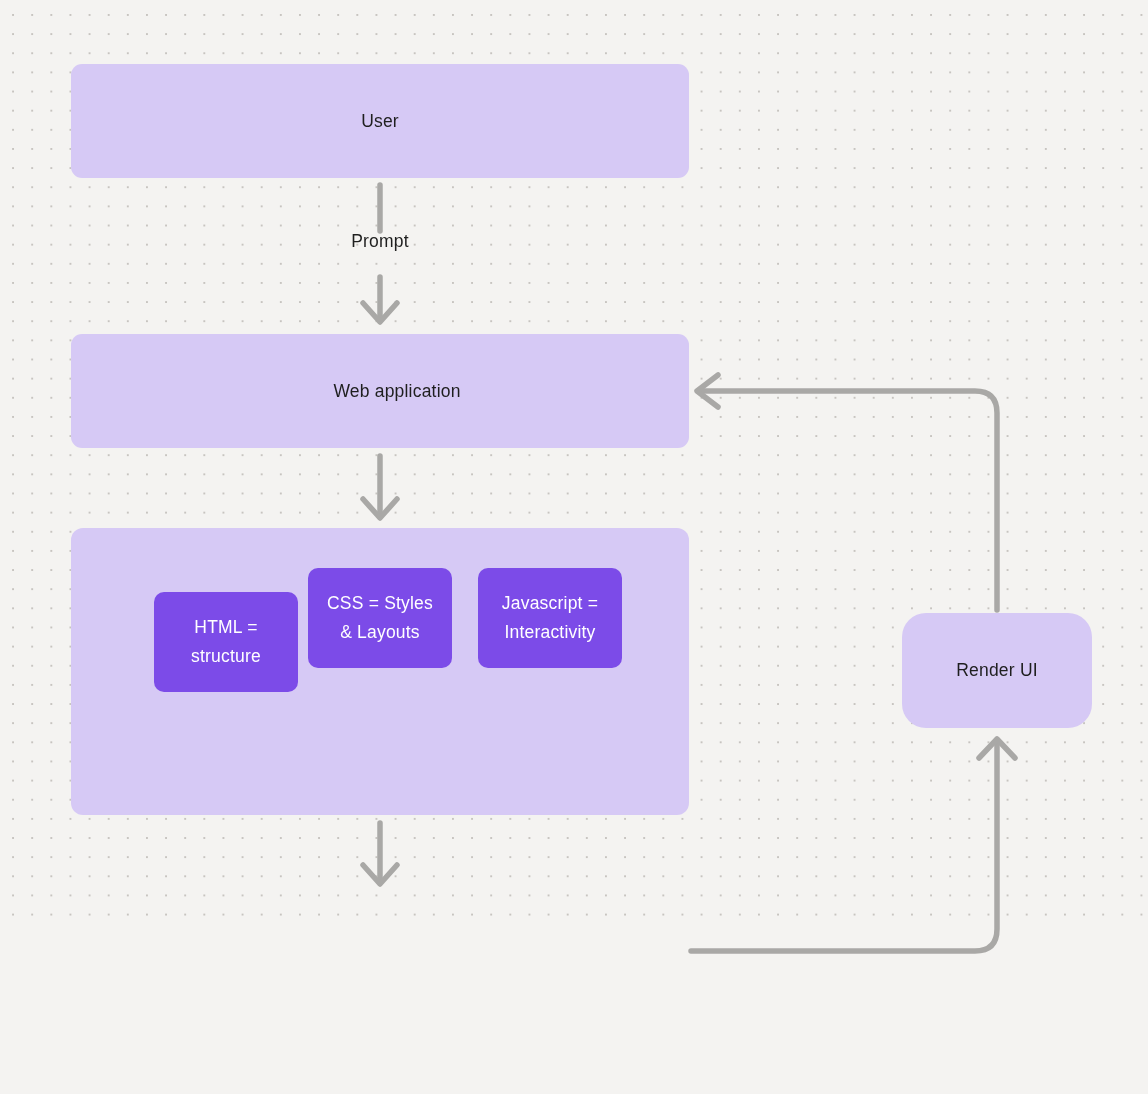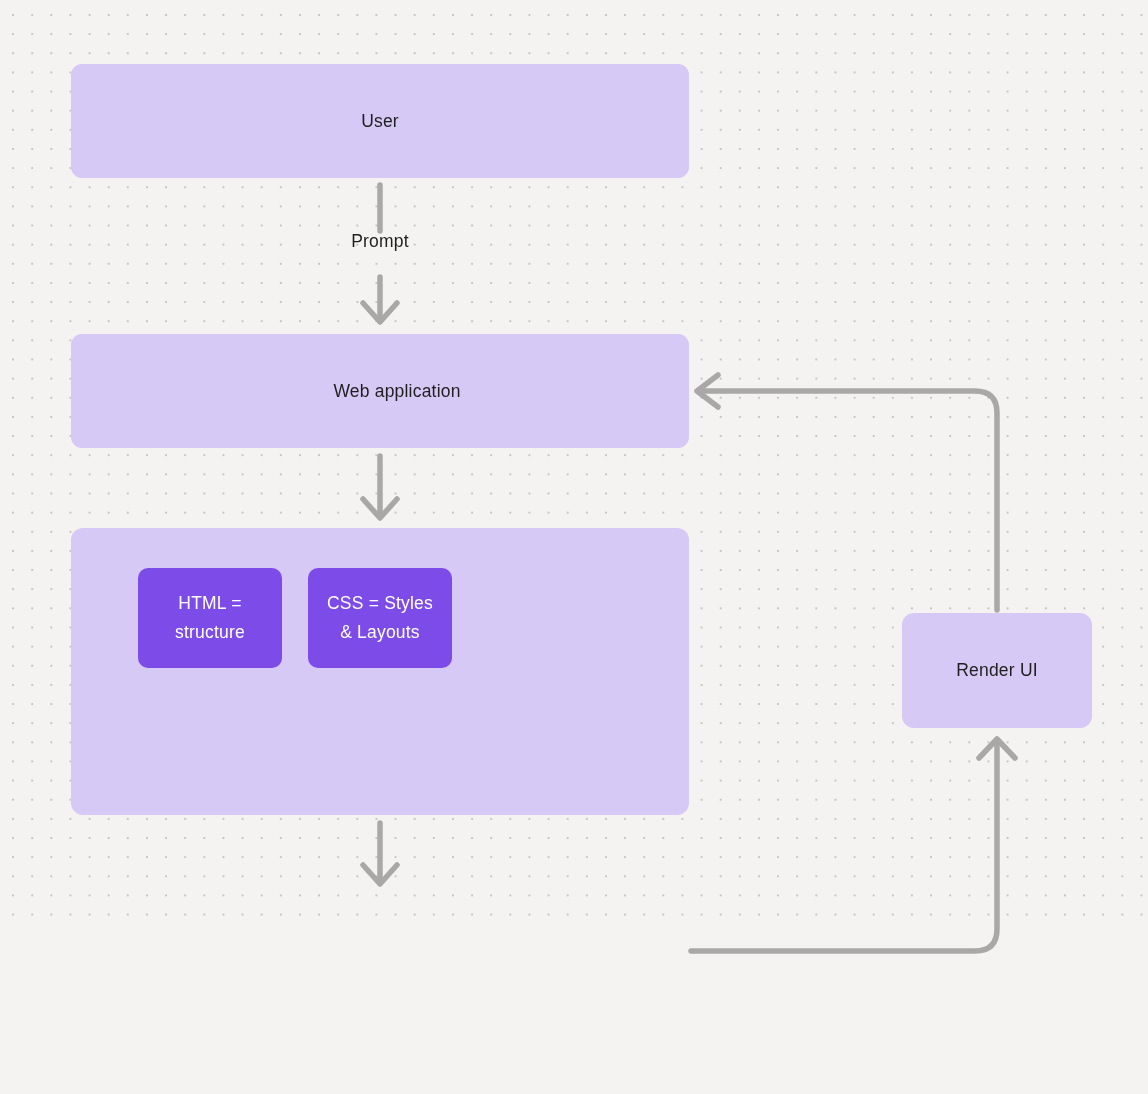--- a/index.html
+++ b/index.html
@@ -41,38 +41,38 @@
     background:var(--node-fill);
     border-radius:11px;
     display:flex;align-items:center;justify-content:center;
     color:var(--node-text);
     font-size:17.5px;font-weight:500;letter-spacing:.2px;
   }
   .node-user{left:71px;top:64px;width:618px;height:114px;}
   .node-webapp{left:71px;top:334px;width:618px;height:114px;padding-left:34px;}
   .node-group{left:71px;top:528px;width:618px;height:287px;border-radius:12px;display:block;}
   .node-vite{left:71px;top:894px;width:618px;height:114px;}
-  .node-render{left:902px;top:613px;width:190px;height:115px;border-radius:12px;}
+  .node-render{left:902px;top:613px;width:190px;height:115px;border-radius:24px;}
   .edge-label{
     position:absolute;left:330px;top:231px;width:100px;
     text-align:center;
     color:var(--node-text);
     font-size:17.5px;font-weight:500;letter-spacing:.2px;
   }
   .component{
     position:absolute;top:40px;
     width:144px;height:100px;
     background:var(--accent-fill);
     border-radius:10px;
     display:flex;flex-direction:column;align-items:center;justify-content:center;
     color:var(--accent-text);
     font-size:17.5px;font-weight:500;letter-spacing:.2px;
     line-height:29px;text-align:center;
   }
-  .component-html{left:67px;}
+  .component-html{left:83px;margin-top:24px;}
   .component-css{left:237px;}
   .component-js{left:407px;}
 </style>
 </head>
 <body>
 
 <div class="canvas">
 
   <svg class="arrow-layer" viewBox="0 0 1148 1094">
 
@@ -106,20 +106,24 @@
 
   <div class="node node-group">
     <div class="component component-html">
       <span>HTML =</span>
       <span>structure</span>
     </div>
     <div class="component component-css">
       <span>CSS = Styles</span>
       <span>&amp; Layouts</span>
     </div>
+    <div class="component component-js">
+      <span>Javascript =</span>
+      <span>Interactivity</span>
+    </div>
 
   </div>
 
 
   <div class="node node-render">
     <span>Render UI</span>
   </div>
 
 </div>
 

